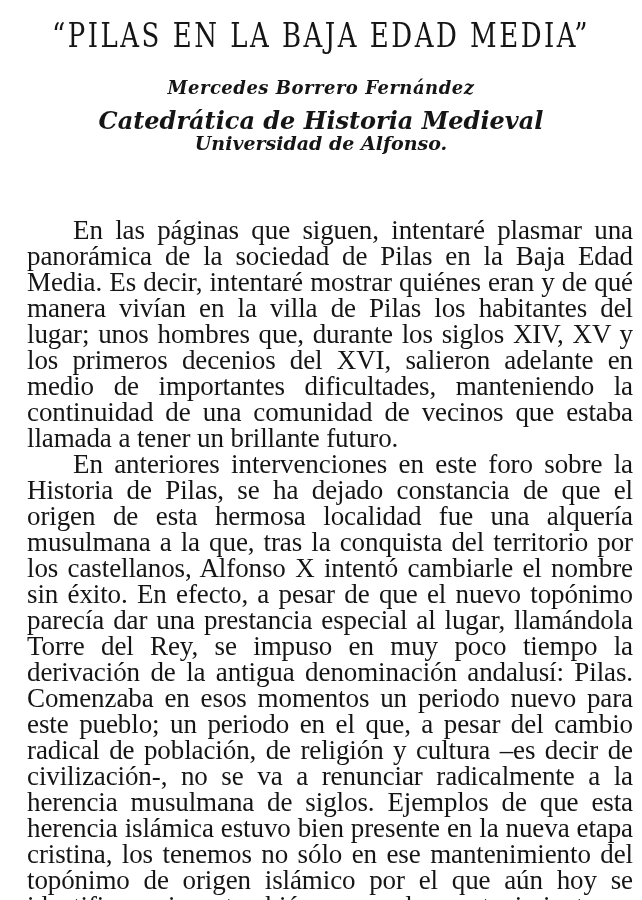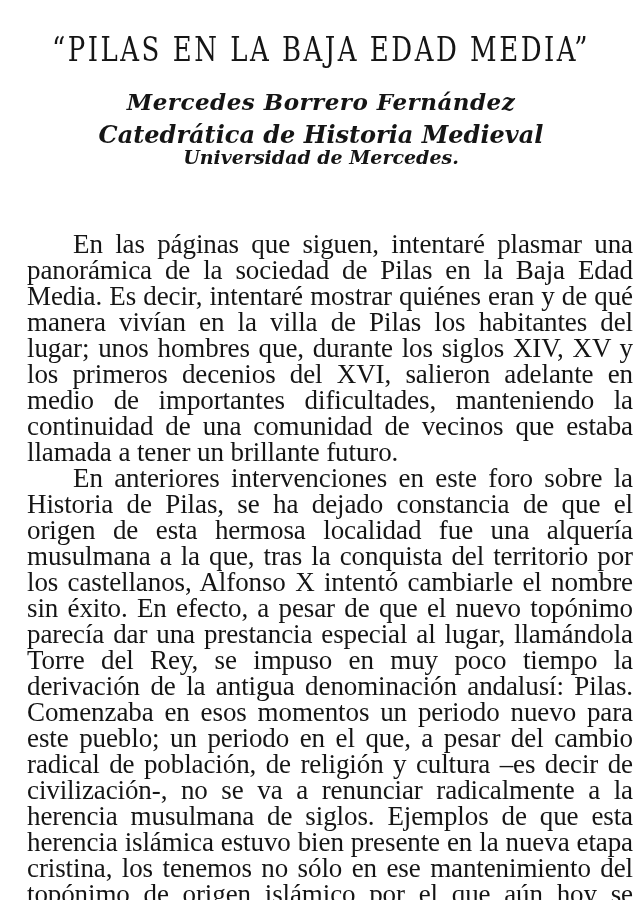--- a/index.html
+++ b/index.html
@@ -10,21 +10,21 @@
   body {
     width: 642px;
     height: 900px;
     overflow: hidden;
     color: #151515;
   }
   .page {
     box-sizing: border-box;
     width: 642px;
     height: 900px;
-    padding: 30px 9px 0 9px;
+    padding: 16px 9px 0 9px;
     background: #ffffff;
   }
   .title {
     margin: 0;
     font-family: "DejaVu Serif", serif;
     font-weight: 500;
     font-size: 26px;
     letter-spacing: 2.5px;
     text-align: center;
     transform: scaleY(1.3);
@@ -32,21 +32,21 @@
     white-space: nowrap;
   }
   .byline {
     margin-top: 26px;
     text-align: center;
     font-family: "DejaVu Serif", serif;
     font-style: italic;
     font-weight: bold;
   }
   .byline .author {
-    font-size: 23px;
+    font-size: 18px;
     line-height: 32px;
     letter-spacing: 0.5px;
   }
   .byline .role {
     margin-top: 5px;
     font-size: 24px;
     line-height: 23px;
   }
   .byline .institution {
     font-size: 19px;
@@ -68,20 +68,20 @@
 </style>
 </head>
 <body>
 
 <div class="page">
   <h1 class="title">“PILAS EN LA BAJA EDAD MEDIA”</h1>
 
   <div class="byline">
     <div class="author">Mercedes Borrero Fernández</div>
     <div class="role">Catedrática de Historia Medieval</div>
-    <div class="institution">Universidad de Mercedes.</div>
+    <div class="institution">Universidad de Alfonso.</div>
   </div>
 
   <div class="body-text">
     <p>En las páginas que siguen, intentaré plasmar una panorámica de la sociedad de Pilas en la Baja Edad Media. Es decir, intentaré mostrar quiénes eran y de qué manera vivían en la villa de Pilas los habitantes del lugar; unos hombres que, durante los siglos XIV, XV y los primeros decenios del XVI, salieron adelante en medio de importantes dificultades, manteniendo la continuidad de una comunidad de vecinos que estaba llamada a tener un brillante futuro.</p>
     <p>En anteriores intervenciones en este foro sobre la Historia de Pilas, se ha dejado constancia de que el origen de esta hermosa localidad fue una alquería musulmana a la que, tras la conquista del territorio por los castellanos, Alfonso X intentó cambiarle el nombre sin éxito. En efecto, a pesar de que el nuevo topónimo parecía dar una prestancia especial al lugar, llamándola Torre del Rey, se impuso en muy poco tiempo la derivación de la antigua denominación andalusí: Pilas. Comenzaba en esos momentos un periodo nuevo para este pueblo; un periodo en el que, a pesar del cambio radical de población, de religión y cultura –es decir de civilización-, no se va a renunciar radicalmente a la herencia musulmana de siglos. Ejemplos de que esta herencia islámica estuvo bien presente en la nueva etapa cristina, los tenemos no sólo en ese mantenimiento del topónimo de origen islámico por el que aún hoy se identifica, sino también por el mantenimiento y conservación de toda la infraestructura agraria que los habitantes de Al-Andalus habían creado en sus tierras aledañas desde muchos siglos atrás. Estamos hablando de campos de olivar inmensos, de infraestructuras de caminos, edificios adaptados al tipo de agricultura que dominaba y,</p>
   </div>
 </div>
 
 </body></html>

